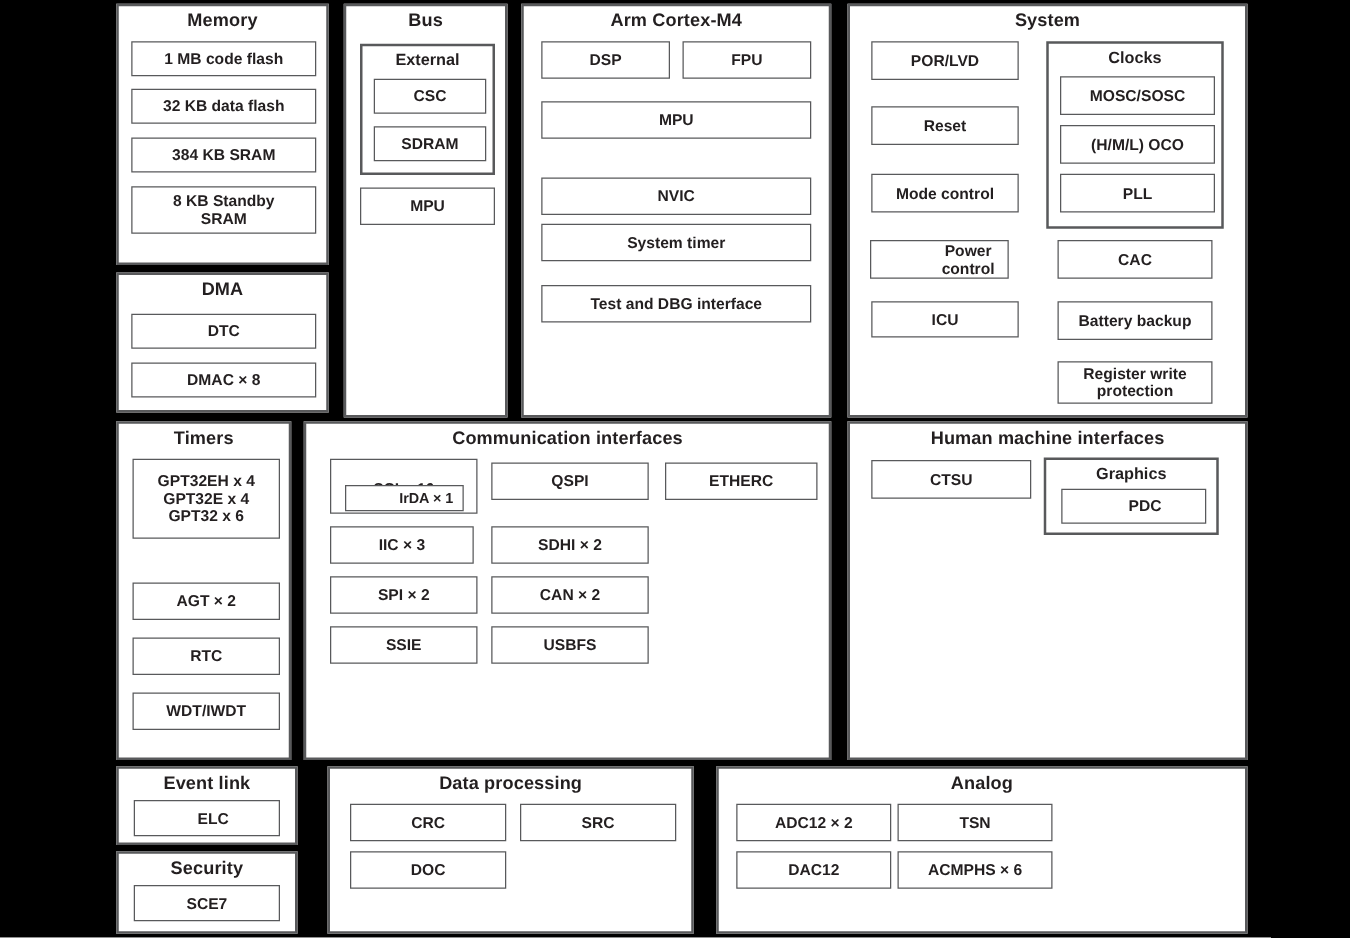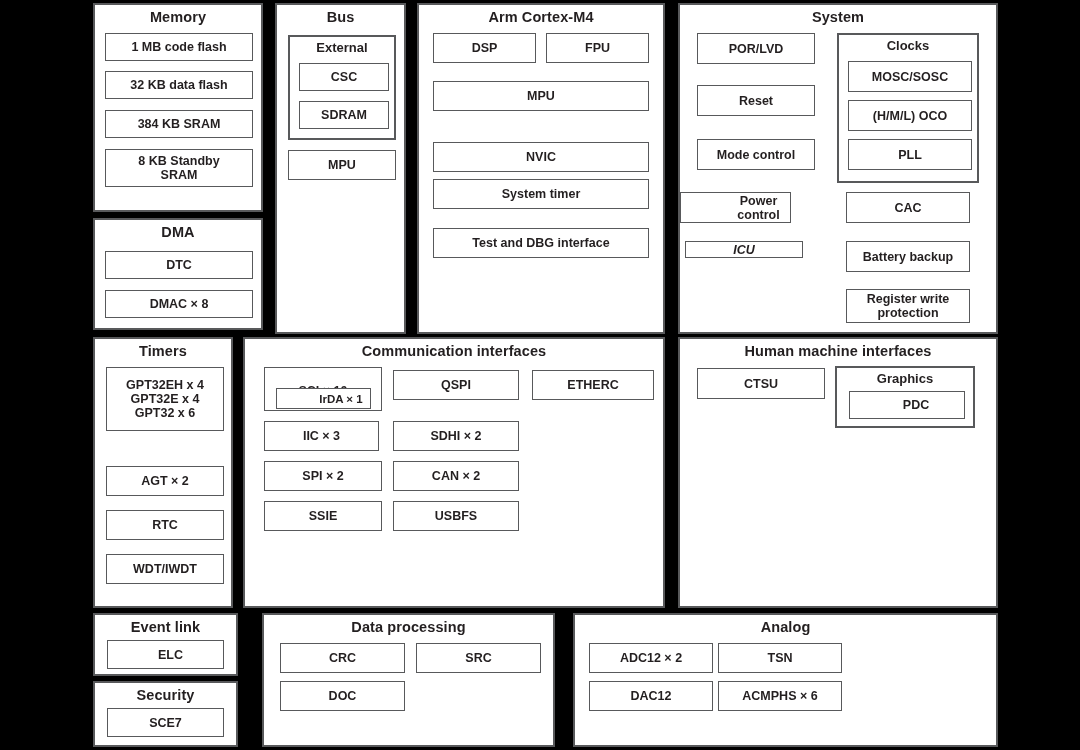--- a/index.html
+++ b/index.html
@@ -112,22 +112,22 @@
     <div class="block" style="left:14px; top:174px; width:216px; height:30px;">System timer</div>
     <div class="block" style="left:14px; top:223px; width:216px; height:30px;">Test and DBG interface</div>
   </div>
 
   <div class="panel" style="left:678px; top:3px; width:320px; height:331px;">
     <div class="panel-title">System</div>
 
     <div class="block" style="left:17px; top:28px; width:118px; height:31px;">POR/LVD</div>
     <div class="block" style="left:17px; top:80px; width:118px; height:31px;">Reset</div>
     <div class="block" style="left:17px; top:134px; width:118px; height:31px;">Mode control</div>
-    <div class="block" style="left:0; top:187px; width:111px; height:31px;padding-left:48px;">Power control</div>
-    <div class="block" style="left:5px; top:236px; width:118px; height:17px;font-style:italic;">ICU</div>
+    <div class="block" style="left:16px; top:187px; width:111px; height:31px;padding-left:48px;">Power control</div>
+    <div class="block" style="left:17px; top:236px; width:118px; height:29px;">ICU</div>
 
     <div class="subpanel" style="left:157px; top:28px; width:142px; height:150px;">
       <div class="subpanel-title">Clocks</div>
       <div class="block" style="left:9px; top:26px; width:124px; height:31px;">MOSC/SOSC</div>
       <div class="block" style="left:9px; top:65px; width:124px; height:31px;">(H/M/L) OCO</div>
       <div class="block" style="left:9px; top:104px; width:124px; height:31px;">PLL</div>
     </div>
 
     <div class="block" style="left:166px; top:187px; width:124px; height:31px;">CAC</div>
     <div class="block" style="left:166px; top:236px; width:124px; height:31px;">Battery backup</div>

